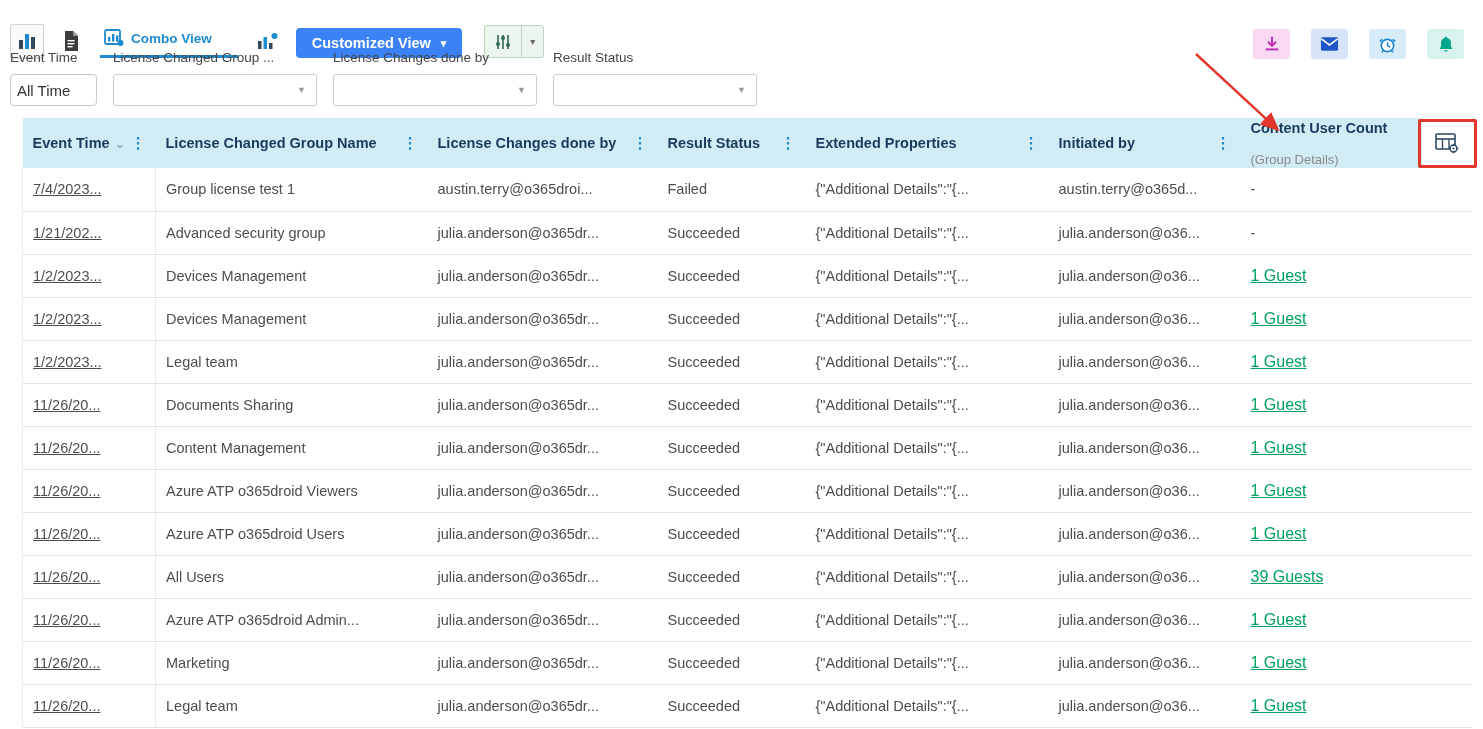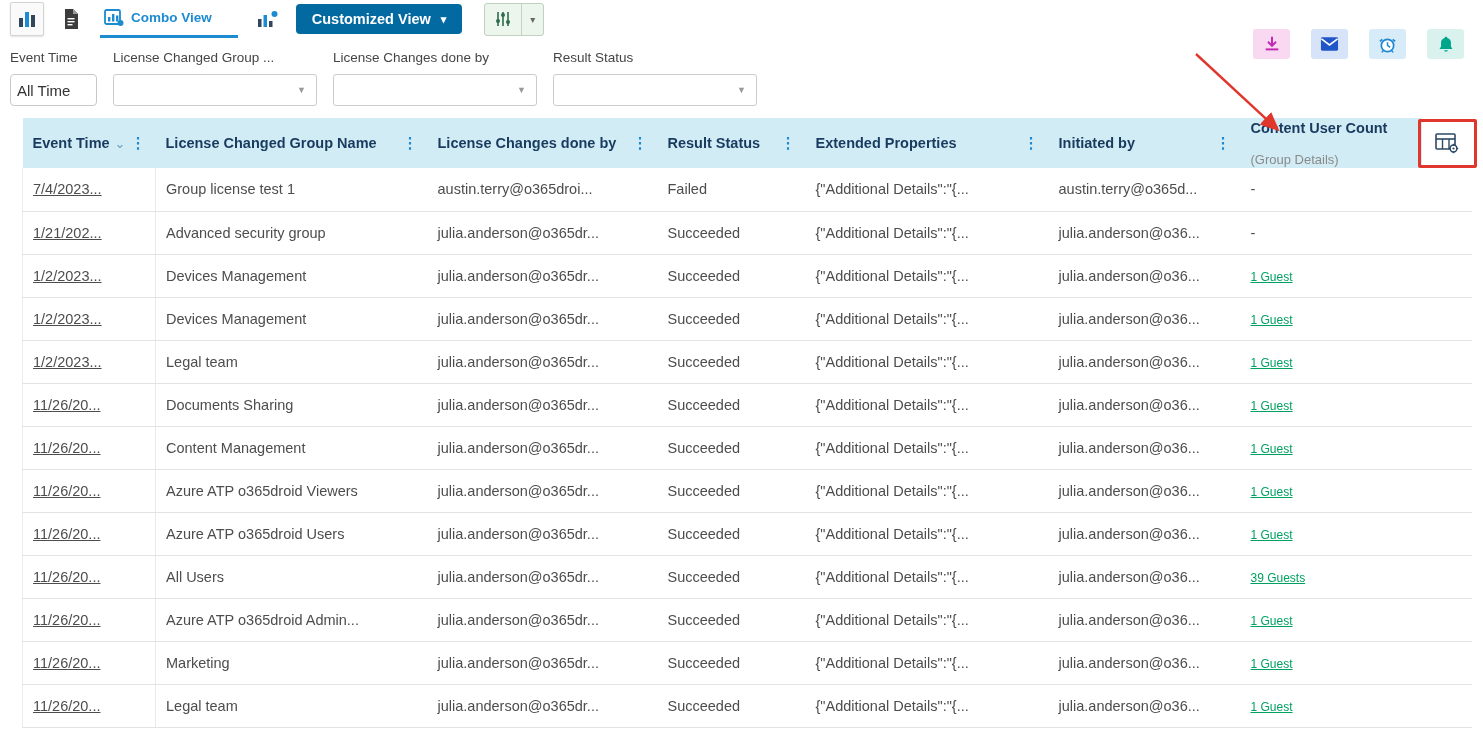--- a/index.html
+++ b/index.html
@@ -6,34 +6,34 @@
   html, body { width: 1483px; height: 729px; }
   body {
     font-family: "Liberation Sans", sans-serif;
     background: #ffffff;
     position: relative;
     overflow: hidden;
     color: #444;
   }
 
   
-  .topbar { position: absolute; top: 0; left: 10px; display: flex; align-items: center; height: 38px; }
+  .topbar { position: absolute; top: 20px; left: 10px; display: flex; align-items: flex-end; height: 38px; }
   .tool-btn { background: transparent; border: none; cursor: pointer; display: flex; align-items: center; justify-content: center; }
   .boxed {
     width: 34px; height: 34px; background: #fafafa; border: 1px solid #d4d4d4;
     border-radius: 2px; box-shadow: 0 1px 2px rgba(0,0,0,.12); margin-right: 12px;
   }
   .plain { width: 30px; height: 34px; margin-right: 14px; }
   .combo-tab {
     display: flex; align-items: center; gap: 7px; background: transparent; border: none; cursor: pointer;
     color: #1d8bd1; font-weight: bold; font-size: 13.5px; padding: 8px 26px 8px 4px;
     border-bottom: 3px solid #1d8bd1; margin-right: 14px;
   }
   .customized-btn {
-    display: flex; align-items: center; gap: 10px; background: #0369a1; color: #fff;
+    display: flex; align-items: center; gap: 10px; background: #3b82f6; color: #fff;
     border: none; border-radius: 4px; font-size: 14.5px; font-weight: bold;
     padding: 7px 16px; cursor: pointer; margin-right: 22px;
   }
   .customized-btn .caret { font-size: 11px; }
   .filter-split {
     display: flex; align-items: stretch; border: 1px solid #bfd2bf; background: #ecf6ec;
     border-radius: 3px; height: 33px; cursor: pointer;
   }
   .filter-split .left { display: flex; align-items: center; padding: 0 9px; }
   .filter-split .sep { width: 1px; background: #c2d4c2; }
@@ -77,21 +77,21 @@
   .th-inner { display: flex; align-items: center; }
   .th-icons { margin-left: auto; display: flex; align-items: center; gap: 3px; }
   .sort-chevron { color: #6d9cb8; font-size: 13px; font-weight: normal; }
   .kebab { color: #1d8bd1; font-size: 15px; font-weight: bold; cursor: pointer; padding: 0 2px; }
   .th-sub { display: block; font-size: 13px; font-weight: normal; color: #8a8a8a; margin-top: 16px; }
   tbody td {
     height: 43px; border-bottom: 1px solid #e3e3e3; font-size: 14.5px; color: #4d4d4d;
     padding: 0 8px 0 10px; white-space: nowrap; overflow: hidden;
   }
   tbody td.col-first { border-right: 1px solid #e9e9e9; border-left: 1px solid #eeeeee; text-decoration: underline; }
-  a.guest-link { color: #00a160; text-decoration: underline; font-size: 12px; }
+  a.guest-link { color: #00a160; text-decoration: underline; font-size: 16px; }
 
   
   .annot-rect {
     position: absolute; left: 1418px; top: 119px; width: 59px; height: 49px;
     border: 3px solid #e0362c; border-radius: 2px; z-index: 6; pointer-events: none;
   }
   .annot-arrow { position: absolute; left: 1140px; top: 40px; z-index: 6; pointer-events: none; }
   .settings-icon-wrap { display: inline-flex; align-items: center; justify-content: center; width: 100%; height: 100%; cursor: pointer; }
 </style>
 </head>

